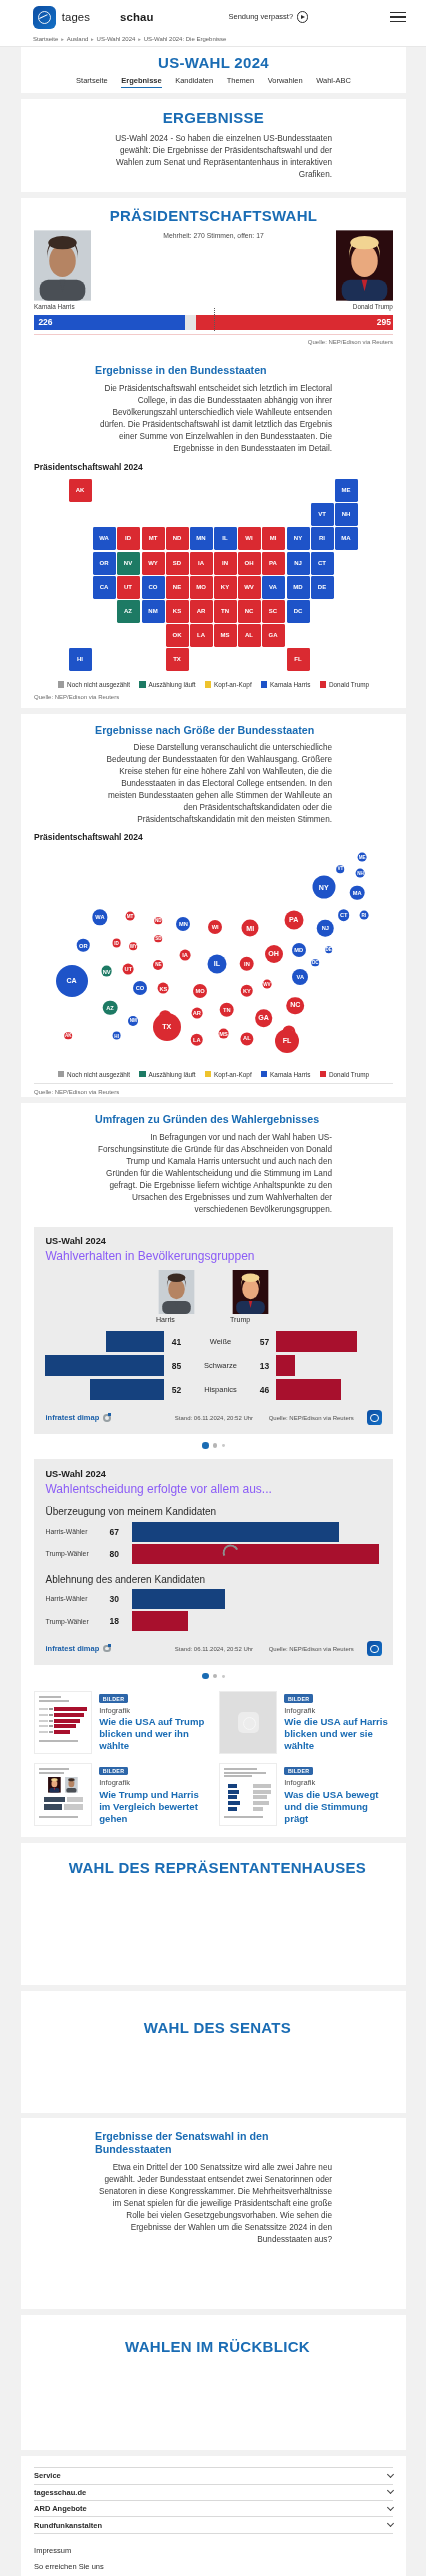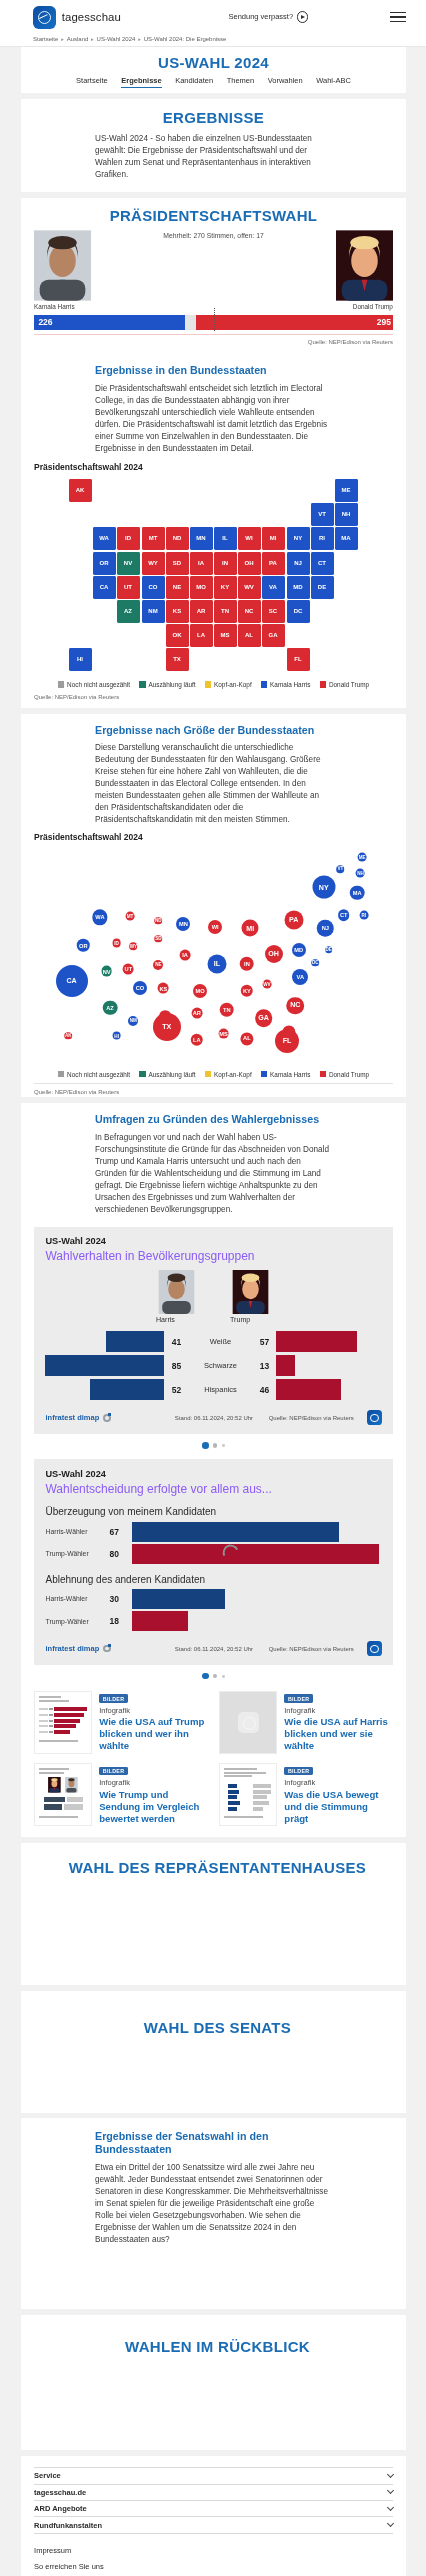--- a/index.html
+++ b/index.html
@@ -11,37 +11,37 @@
   
   .topbar { background:#fff; height:34px; display:flex; align-items:center; padding:0 21.3px 0 33px; }
   .brand { display:flex; align-items:center; gap:5.7px; cursor:pointer; }
   .brand-box { width:23px; height:23px; border-radius:5.7px;
     background:linear-gradient(135deg,#0c4da2,#1470c5); position:relative; flex:0 0 auto; }
   .brand-box::after { content:""; position:absolute; left:5px; top:5px; width:11.4px; height:11.4px;
     border:1.4px solid #fff; border-radius:50%; opacity:.9; }
   .brand-box::before { content:""; position:absolute; left:6.4px; top:10px; width:9.2px; height:1.4px;
     background:#fff; transform:rotate(-25deg); z-index:1; }
   .brand-text { font-size:11.4px; color:#1d1d1d; letter-spacing:0.1px; }
-  .brand-text b { font-weight:400; }
+  .brand-text b { font-weight:700;margin-left:30px; }
   .missed { margin-left:auto; margin-right:82px; display:flex; align-items:center; gap:3.6px; font-size:7.5px; color:#2e2e2e; cursor:pointer; }
   .play-ico { width:11.4px; height:11.4px; border:1px solid #2e2e2e; border-radius:50%; position:relative; }
   .play-ico::after { content:""; position:absolute; left:3.6px; top:2.6px;
     border-left:4.3px solid #2e2e2e; border-top:2.8px solid transparent; border-bottom:2.8px solid transparent; }
   .burger { width:15.6px; display:flex; flex-direction:column; gap:2.8px; cursor:pointer; }
   .burger i { display:block; height:1.6px; background:#2e2e2e; }
   .crumbs { background:#fff; padding:2.1px 21.3px 4.3px 33px; font-size:6px; color:#5f5f5f;
     border-bottom:0.7px solid #e7e7e7; }
   .crumbs span.item { cursor:pointer; }
   .crumbs span.sep { color:#999; margin:0 2.8px; font-size:5.3px; }
   
   .card { background:#fff; margin:0 21.3px 5.7px; padding:0 12.8px; }
   .big-title { text-align:center; color:#1a6cb4; font-size:15px; font-weight:700; letter-spacing:0.3px; }
   .narrow { width:237px; margin:0 auto; }
   .sub-heading { color:#1a6cb4; font-size:10.7px; font-weight:700; line-height:12.8px; }
-  .body-text { font-size:8.2px; line-height:12px; color:#3a3a3a; }
+  .body-text { font-size:8.2px; line-height:12px; color:#3a3a3a;text-align:right; }
   .chart-label { font-size:8.5px; font-weight:700; color:#1d1d1d; }
   .source { font-size:6px; color:#6b6b6b; }
   
   .hub-card { padding-top:6.4px; padding-bottom:5px; }
   .tabs { display:flex; justify-content:center; gap:13.5px; margin-top:5px; }
   .tab { font-size:7.5px; color:#2e2e2e; padding-bottom:2.1px; cursor:pointer; border-bottom:1.4px solid transparent; }
   .tab.active { font-weight:700; border-bottom-color:#1a6cb4; }
   
   .intro-card { padding-top:10.7px; padding-bottom:11.4px; }
   .intro-card .body-text { margin-top:6.4px; }
@@ -612,21 +612,21 @@
                 <span style="width:15.6px;height:5.7px;background:#c9c9c9"></span>
               </div>
               <div style="display:flex;gap:2.1px">
                 <span style="width:18.5px;height:5.7px;background:#39495c"></span>
                 <span style="width:18.5px;height:5.7px;background:#c9c9c9"></span>
               </div>
             </div>
             <div class="tt" style="width:70%;margin-top:5.7px"></div>
           </div>
         </div>
-        <div><span class="badge">BILDER</span><div class="kick">Infografik</div><div class="t-title">Wie Trump und Sendung im Vergleich bewertet werden</div></div>
+        <div><span class="badge">BILDER</span><div class="kick">Infografik</div><div class="t-title">Wie Trump und Harris im Vergleich bewertet gehen</div></div>
       </article>
       <article class="teaser">
         <div class="thumb">
           <div style="padding-top:2.8px">
             <div class="tt" style="width:60%"></div>
             <div class="tt" style="width:75%"></div>
             <div class="tt" style="width:50%"></div>
             <div style="display:flex;gap:5.7px;margin-top:5px;padding-left:4.3px">
               <div>
                 <div class="th-row">

